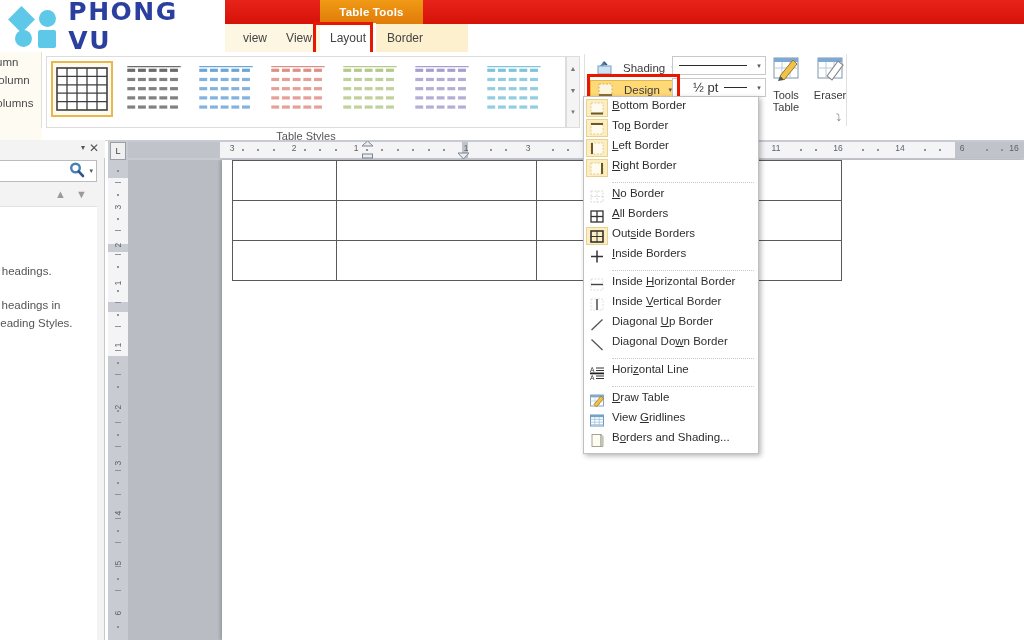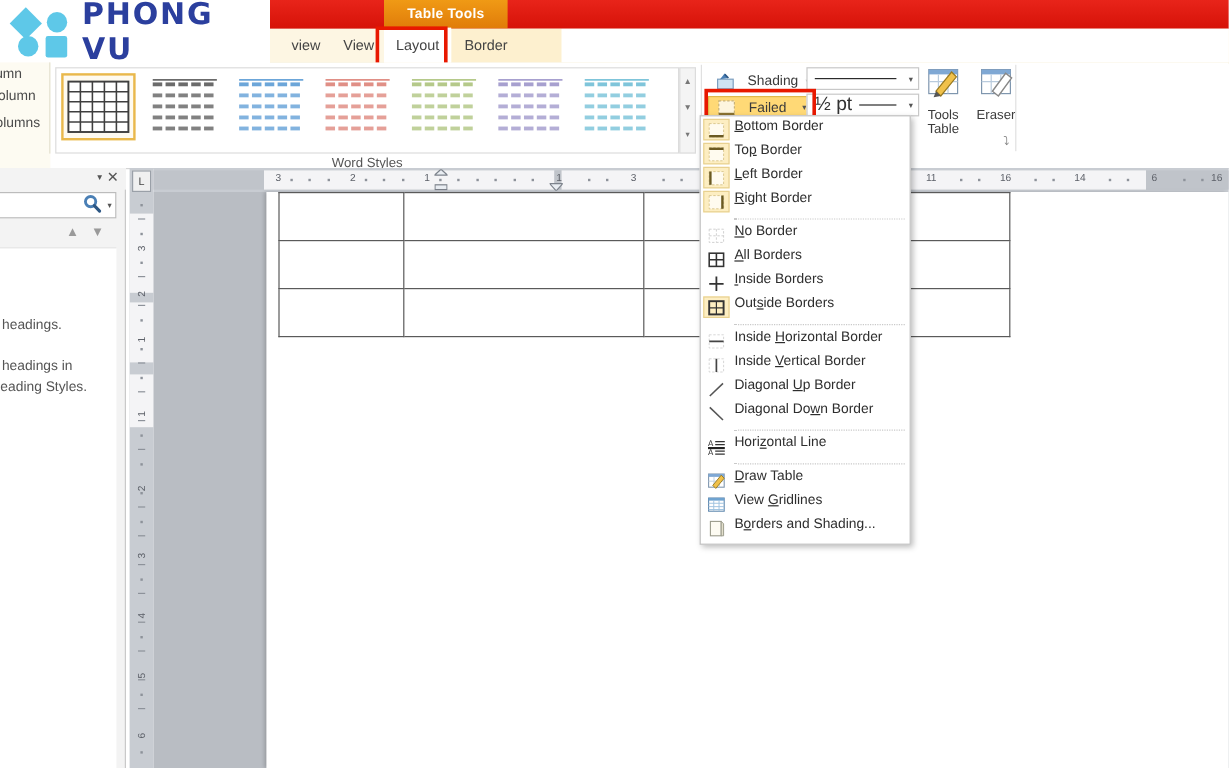--- a/index.html
+++ b/index.html
@@ -137,21 +137,21 @@
 
   #pen-col{position:absolute;left:672px;top:0;width:100px;height:76px;}
   .combo{
     position:absolute;height:19px;background:#fff;border:1px solid #c8c8c8;
     box-sizing:border-box;display:flex;align-items:center;
   }
   #combo-style{left:0;top:4px;width:94px;}
   #combo-weight{left:0;top:26px;width:94px;}
   .cb-line{flex:1;height:1px;background:#2b2b2b;margin:0 6px;}
   .cb-caret{width:12px;text-align:center;font-size:7px;color:#555;}
-  #weight-text{font-size:16px;color:#333;margin-left:6px;}
+  #weight-text{font-size:13px;color:#333;margin-left:20px;}
 
   .bigbtn{
     position:absolute;width:48px;text-align:center;font-size:11px;color:#3b3b3b;
     line-height:12px;
   }
   #btn-draw{left:762px;top:4px;}
   #btn-eraser{left:806px;top:4px;}
   .bigbtn .ic{display:block;margin:0 auto 3px;}
   #drawborders-caption{
     position:absolute;left:700px;top:60px;font-size:11px;color:#555;
@@ -487,21 +487,21 @@
           <rect x="44" y="40.4" width="7.4" height="3" fill="#7fc5da" opacity="0.85"></rect>
           <line x1="4" y1="4" x2="54" y2="4" stroke="#7fc5da" stroke-width="1.2"></line>
         </svg>
       </div>
     </div>
   <div id="gallery-scroll">
     <div class="gsbtn">▲</div>
     <div class="gsbtn">▼</div>
     <div class="gsbtn">▾</div>
   </div>
-  <div id="tablestyles-caption">Word Styles</div>
+  <div id="tablestyles-caption">Table Styles</div>
 
   <div id="ribbon-divider1"></div>
 
   <div id="borders-group">
     <div class="rbtn" id="btn-shading">
       <span class="mi-ic">
         <svg width="15" height="14" viewBox="0 0 15 14">
           <rect x="1" y="5" width="13" height="8" fill="#cfe3f2" stroke="#7d9fc0" stroke-width="1"></rect>
           <path d="M3 5 L7 0 L10 4 Z" fill="#4a7fb5"></path>
           <path d="M7 1 L10 4" stroke="#2d5784" stroke-width="1.4"></path>
@@ -511,21 +511,21 @@
       <span class="caret">▾</span>
     </div>
 
     <div class="rbtn" id="btn-borders">
       <span class="mi-ic">
         <svg width="15" height="14" viewBox="0 0 15 14">
           <rect x="1" y="1" width="13" height="12" fill="#fdf5de" stroke="#c9b277" stroke-width="1" stroke-dasharray="2 1.5"></rect>
           <rect x="1" y="11" width="13" height="2" fill="#8a7230"></rect>
         </svg>
       </span>
-      <span class="cap">Failed</span>
+      <span class="cap">Design</span>
       <span class="caret">▾</span>
     </div>
   </div>
 
   <div id="pen-col">
     <div class="combo" id="combo-style">
       <span class="cb-line"></span>
       <span class="cb-caret">▾</span>
     </div>
     <div class="combo" id="combo-weight">
@@ -772,37 +772,37 @@
       <span class="mi-ic">
         <svg width="16" height="15" viewBox="0 0 16 15">
           <rect x="2" y="2" width="12" height="11" fill="none" stroke="#333" stroke-width="1.3"></rect>
           <line x1="8" y1="2" x2="8" y2="13" stroke="#333" stroke-width="1.3"></line>
           <line x1="2" y1="7.5" x2="14" y2="7.5" stroke="#333" stroke-width="1.3"></line>
         </svg>
       </span>
       <span class="mi-lb"><u>A</u>ll Borders</span>
     </div>
     <div class="mi">
-      <span class="mi-ic">
-        <svg width="16" height="15" viewBox="0 0 16 15">
-          <line x1="8" y1="1.5" x2="8" y2="13.5" stroke="#333" stroke-width="1.5"></line>
-          <line x1="2" y1="7.5" x2="14" y2="7.5" stroke="#333" stroke-width="1.5"></line>
-        </svg>
-      </span>
-      <span class="mi-lb"><u>I</u>nside Borders</span>
-    </div>
-    <div class="mi">
       <span class="mi-ic hl">
         <svg width="16" height="15" viewBox="0 0 16 15">
           <rect x="2" y="2" width="12" height="11" fill="none" stroke="#333" stroke-width="1.6"></rect>
           <line x1="8" y1="2" x2="8" y2="13" stroke="#333" stroke-width="1"></line>
           <line x1="2" y1="7.5" x2="14" y2="7.5" stroke="#333" stroke-width="1"></line>
         </svg>
       </span>
       <span class="mi-lb">Out<u>s</u>ide Borders</span>
+    </div>
+    <div class="mi">
+      <span class="mi-ic">
+        <svg width="16" height="15" viewBox="0 0 16 15">
+          <line x1="8" y1="1.5" x2="8" y2="13.5" stroke="#333" stroke-width="1.5"></line>
+          <line x1="2" y1="7.5" x2="14" y2="7.5" stroke="#333" stroke-width="1.5"></line>
+        </svg>
+      </span>
+      <span class="mi-lb"><u>I</u>nside Borders</span>
     </div>
     <div class="msep"></div>
     <div class="mi">
       <span class="mi-ic">
         <svg width="16" height="15" viewBox="0 0 16 15">
           <rect x="2" y="2" width="12" height="11" fill="none" stroke="#d5d5d5" stroke-width=".8" stroke-dasharray="2 1.4"></rect>
           <line x1="2" y1="7.5" x2="14" y2="7.5" stroke="#444" stroke-width="1.4"></line>
         </svg>
       </span>
       <span class="mi-lb">Inside <u>H</u>orizontal Border</span>

